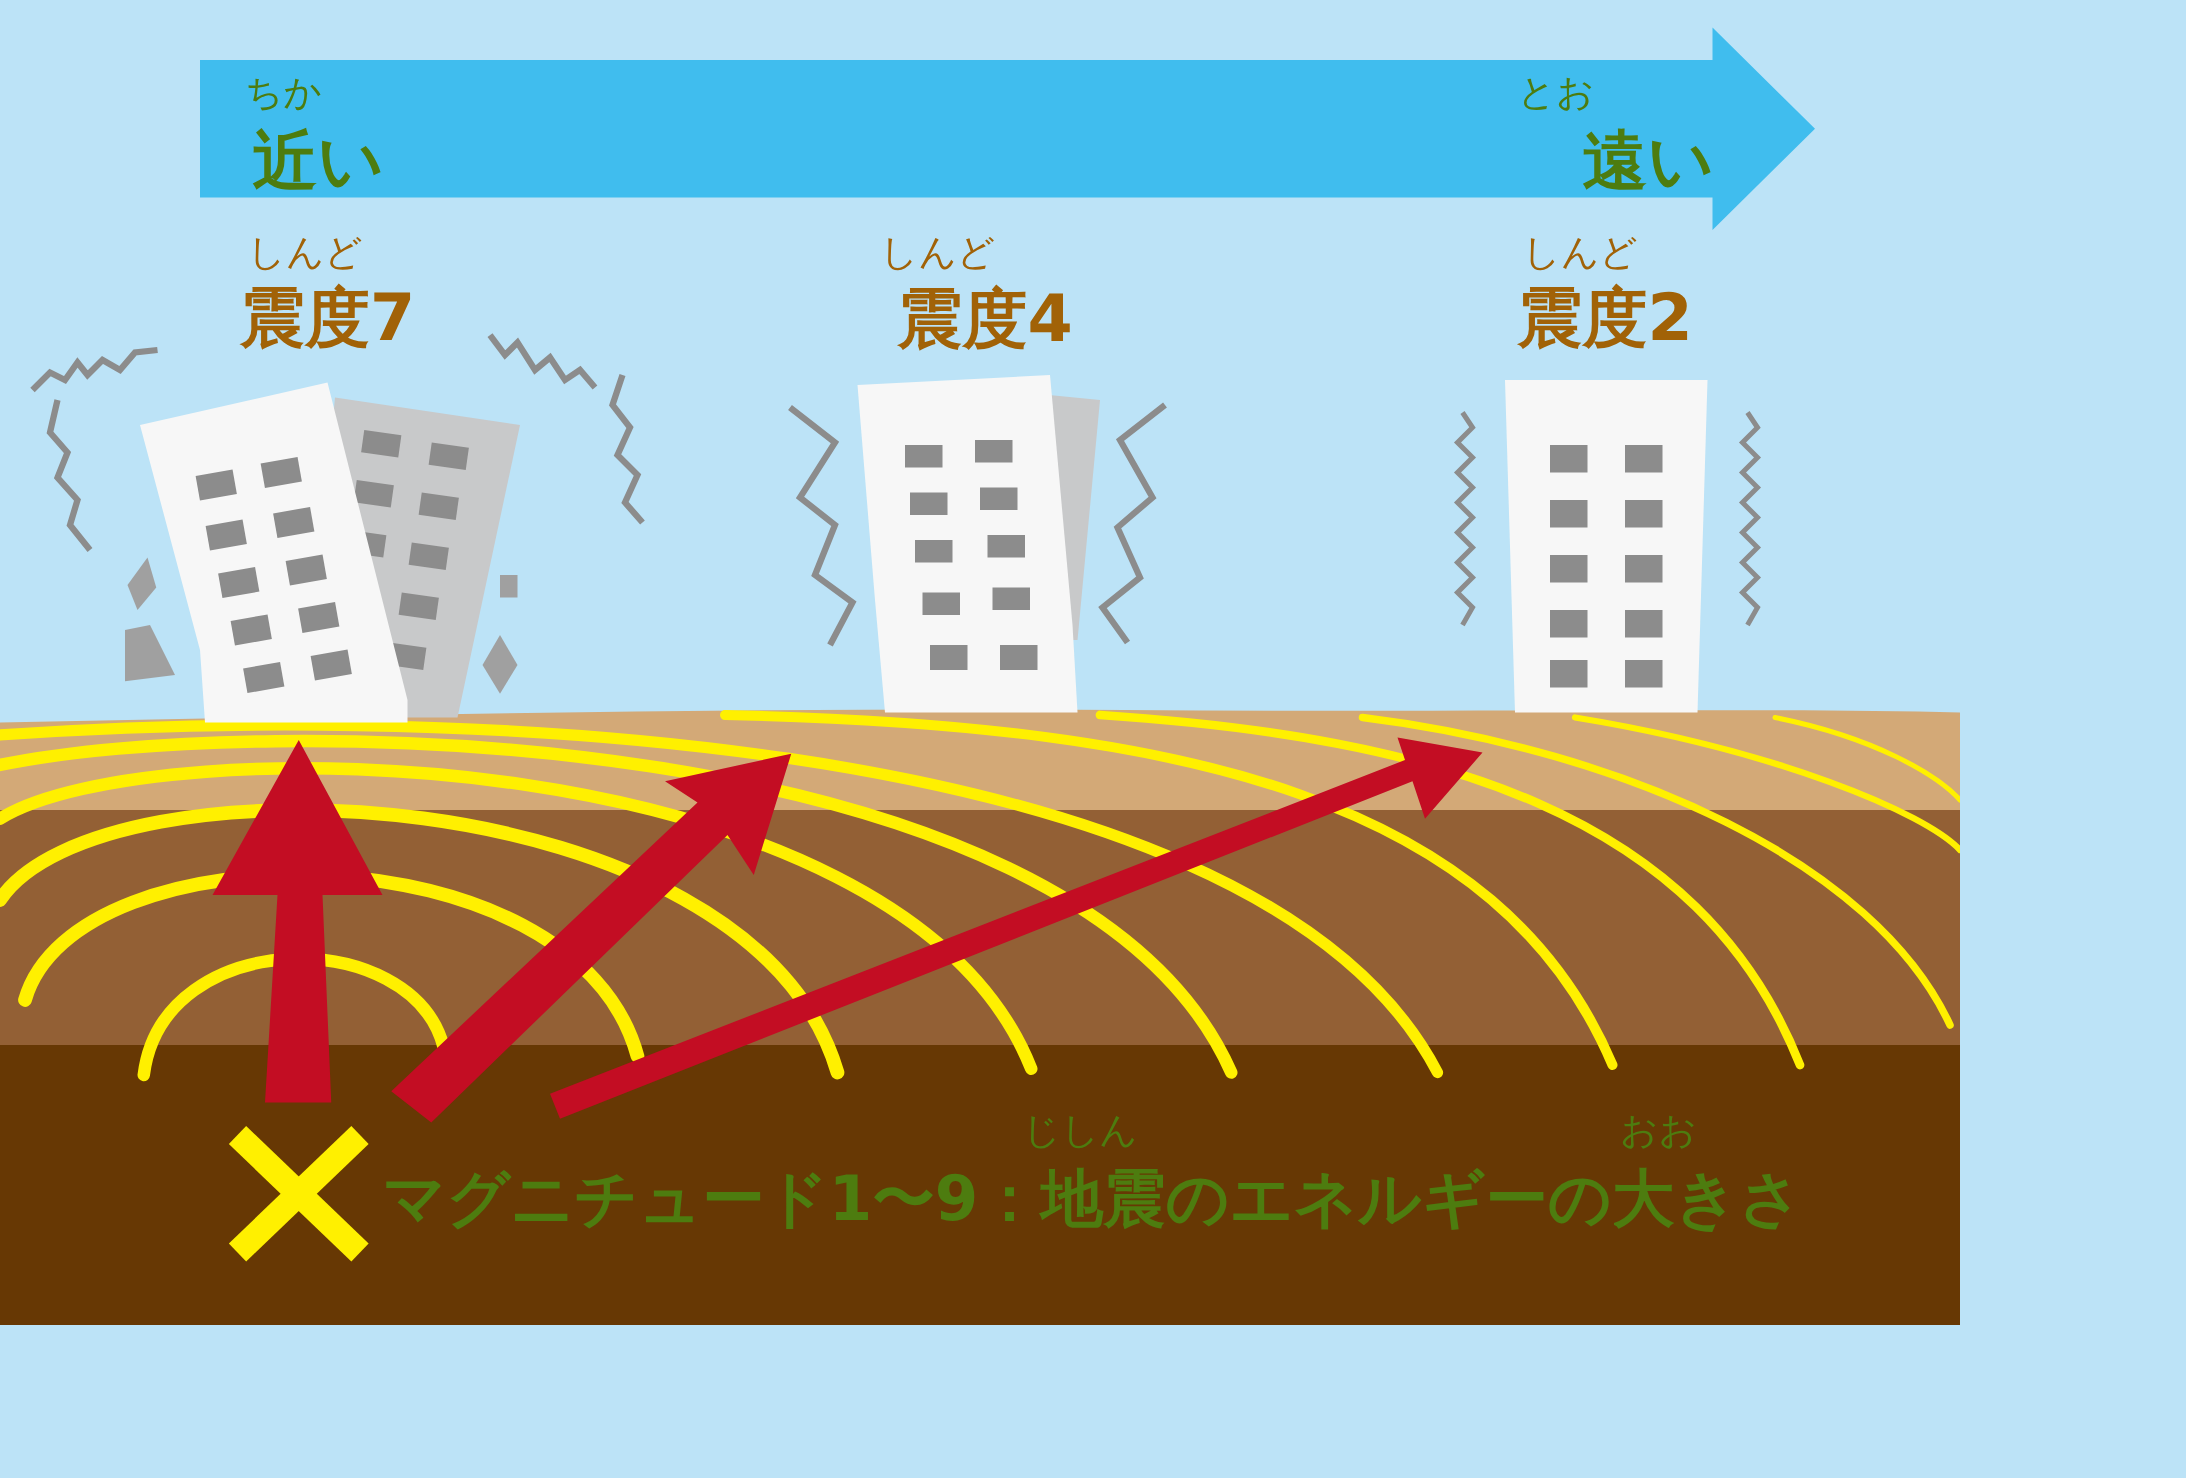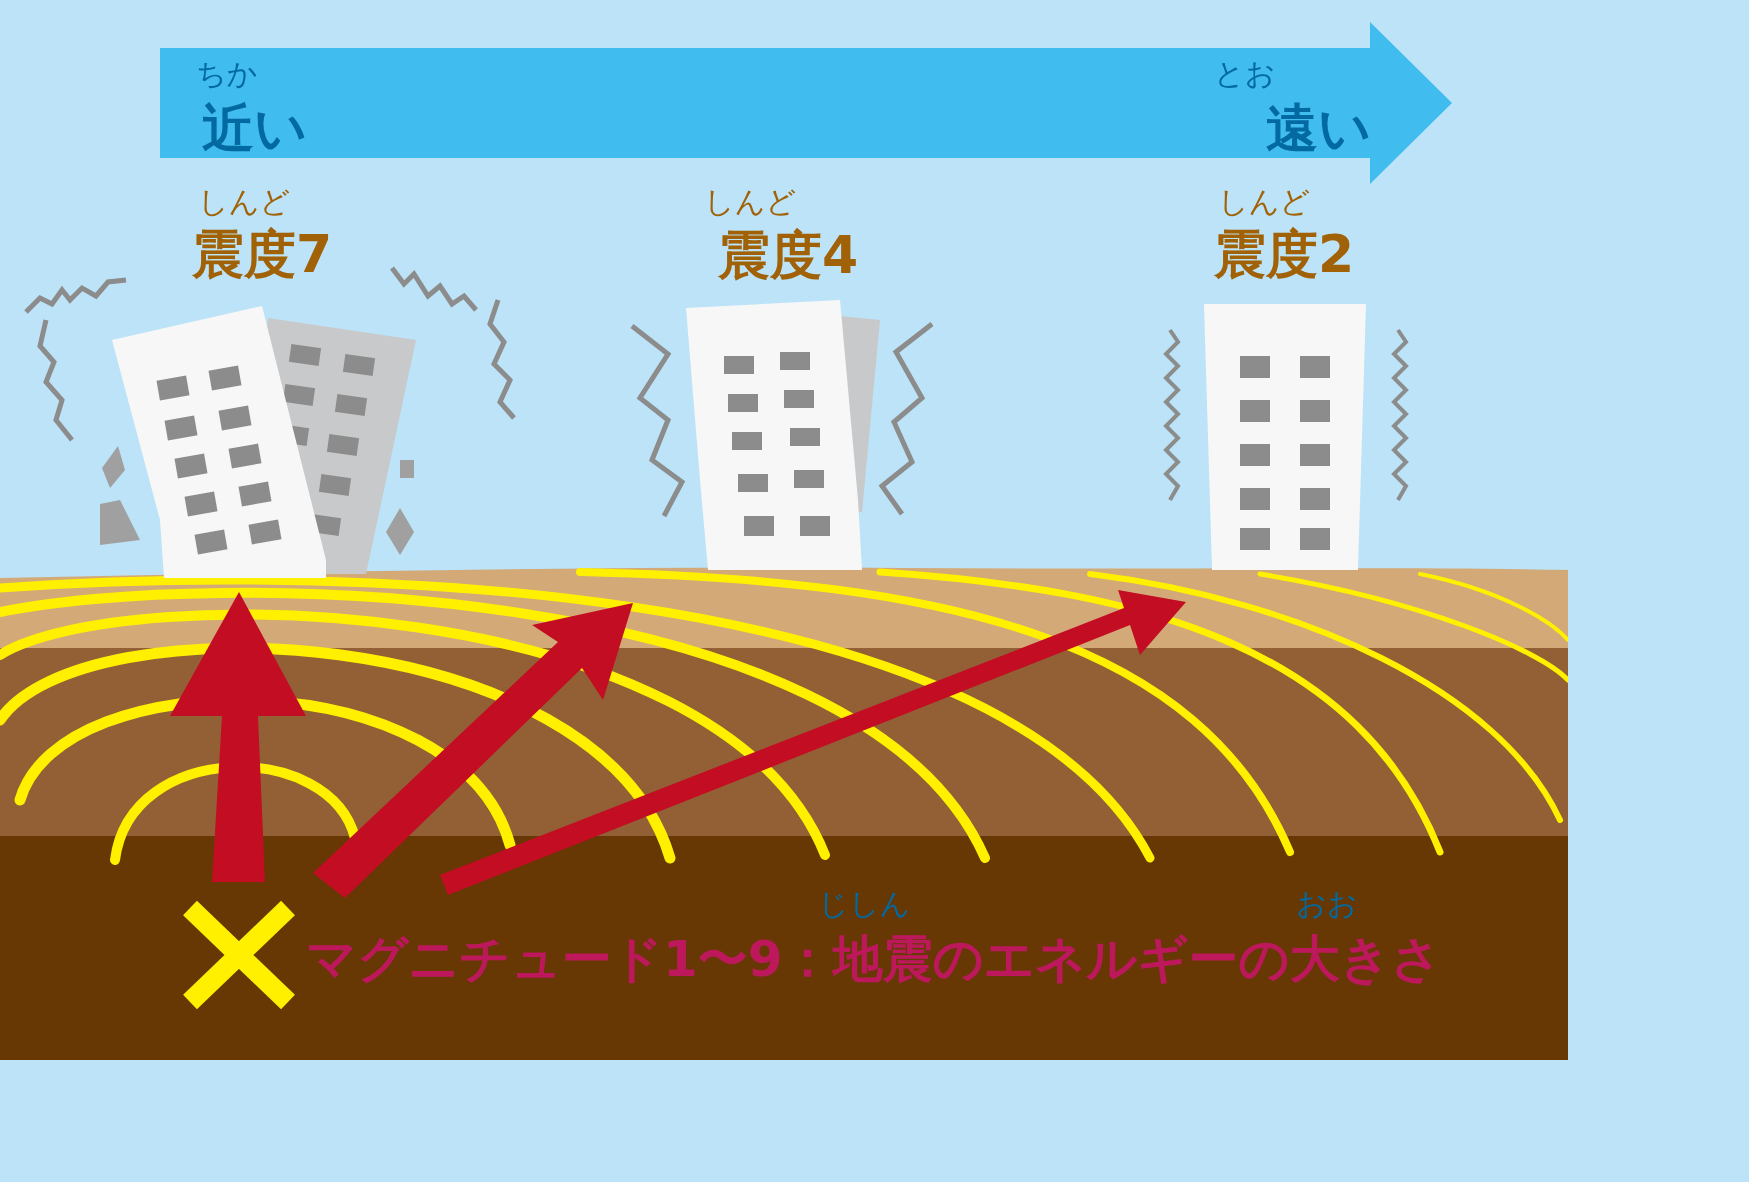--- a/index.html
+++ b/index.html
@@ -1,23 +1,23 @@
 <!DOCTYPE html>
 <html><head>
 <meta charset="utf-8">
 <style>
   html,body{margin:0;padding:0;}
   body{width:1568px;height:1060px;position:relative;overflow:hidden;background:#bce3f7;font-family:"DejaVu Sans",sans-serif;}
   .scene{position:absolute;left:0;top:0;width:1568px;height:1060px;}
   .lbl{position:absolute;white-space:nowrap;}
   .ruby{font-size:30px;font-weight:normal;}
   .big{font-size:52px;font-weight:bold;}
-  .white{color:#0369a1;}
+  .white{color:#4d7c0f;}
   .dark{color:#a16207;}
-  .bottom-text{font-size:50px;font-weight:bold;color:#be185d;}
+  .bottom-text{font-size:50px;font-weight:bold;color:#4d7c0f;}
 </style>
 </head>
 <body>
 
 <svg class="scene" viewBox="0 0 1568 1060" width="1568" height="1060">
 
   <rect x="0" y="0" width="1568" height="1060" fill="#bce3f7"></rect>
 
   <polygon fill="#40bdee" points="160,48 1370,48 1370,22 1452,103 1370,184 1370,158 160,158"></polygon>
 

